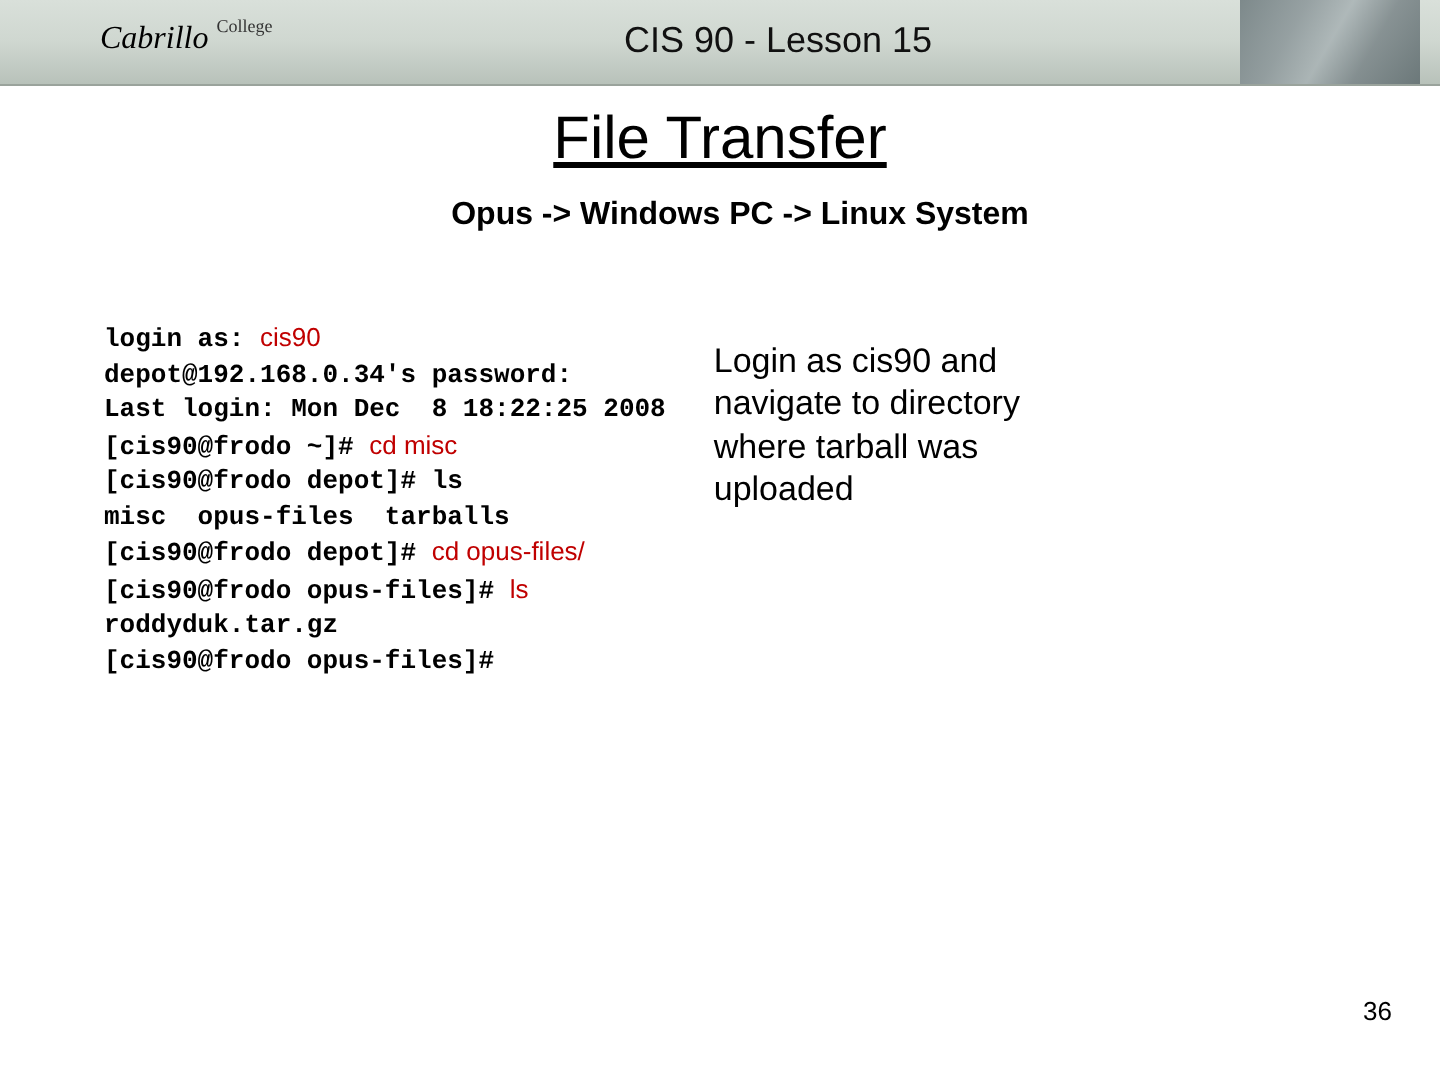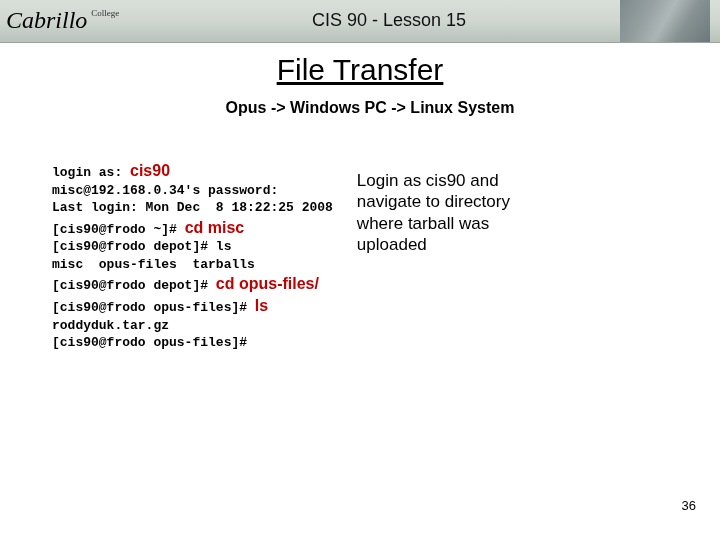--- a/index.html
+++ b/index.html
@@ -22,23 +22,24 @@
   .logo {
     position: absolute;
     left: 6px;
     top: 2px;
     height: 36px;
     display: flex;
     align-items: center;
   }
   .logo-text {
     font-family: "Brush Script MT", cursive;
-    font-size: 24px;
+    font-size: 16px;
     font-style: italic;
     color: #000;
+    margin-left: 44px;
   }
   .logo-sub {
     font-family: "Times New Roman", serif;
     font-size: 9px;
     color: #333;
     margin-left: 4px;
     align-self: flex-end;
     margin-bottom: 20px;
   }
   .header-title {
@@ -100,22 +101,22 @@
     font-size: 17px;
     color: #000;
     margin-left: 24px;
     margin-top: 10px;
     max-width: 200px;
     line-height: 1.25;
   }
   .cmd {
     color: #c00000;
     font-family: Verdana, sans-serif;
-    font-size: 16px;
-    font-weight: bold;
+    font-size: 13px;
+    font-weight: normal;
   }
   .page-num {
     position: absolute;
     right: 24px;
     bottom: 27px;
     font-family: Verdana, sans-serif;
     font-size: 13px;
     color: #000;
   }
 </style>
@@ -129,21 +130,21 @@
   </div>
   <div class="header-title">CIS 90 - Lesson 15</div>
   <div class="header-photo"></div>
 </div>
 
 <div class="page-title">File Transfer</div>
 <div class="subtitle">Opus -&gt; Windows PC -&gt; Linux System</div>
 
 <div class="body-area">
   <div class="terminal"><span>login as: </span><span class="cmd">cis90</span>
-<span>misc@192.168.0.34's password:</span>
+<span>depot@192.168.0.34's password:</span>
 <span>Last login: Mon Dec  8 18:22:25 2008</span>
 <span>[cis90@frodo ~]# </span><span class="cmd">cd misc</span>
 <span>[cis90@frodo depot]# ls</span>
 <span>misc  opus-files  tarballs</span>
 <span>[cis90@frodo depot]# </span><span class="cmd">cd opus-files/</span>
 <span>[cis90@frodo opus-files]# </span><span class="cmd">ls</span>
 <span>roddyduk.tar.gz</span>
 <span>[cis90@frodo opus-files]#</span></div>
 
   <div class="caption">Login as cis90 and navigate to directory where tarball was uploaded</div>

